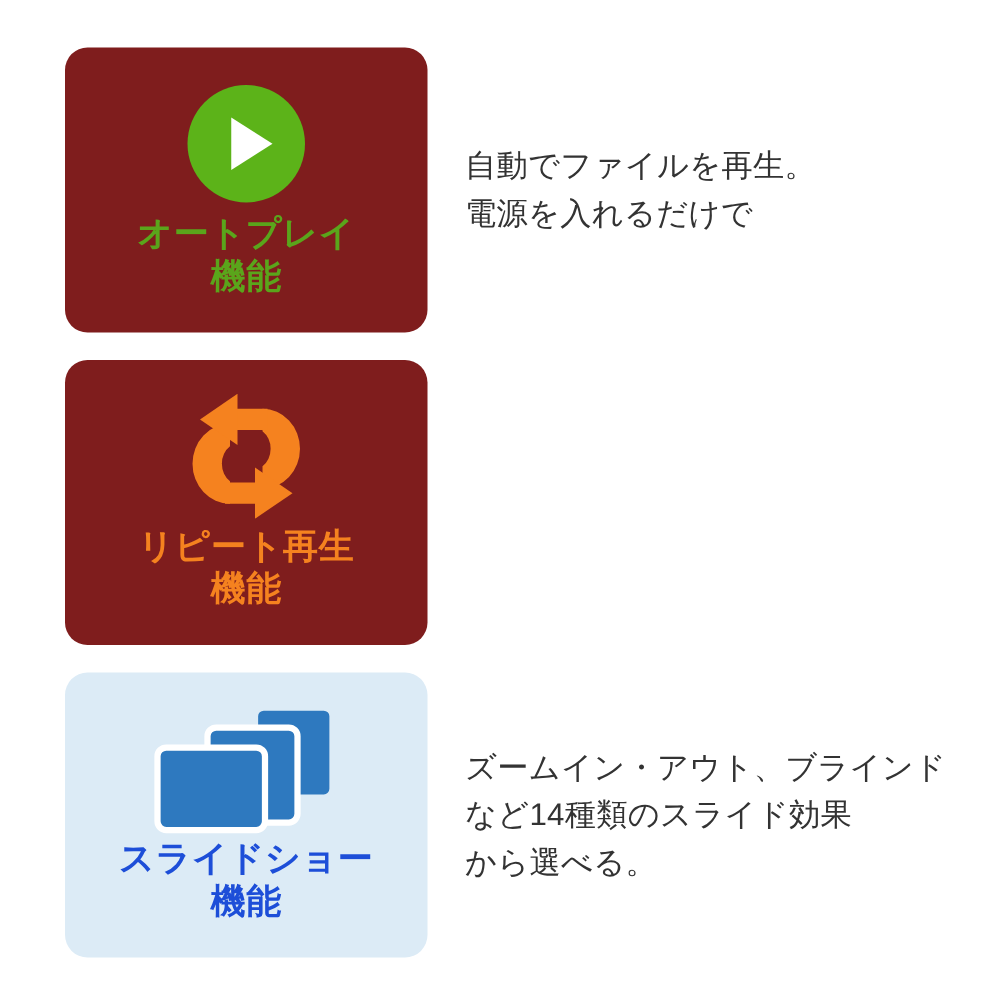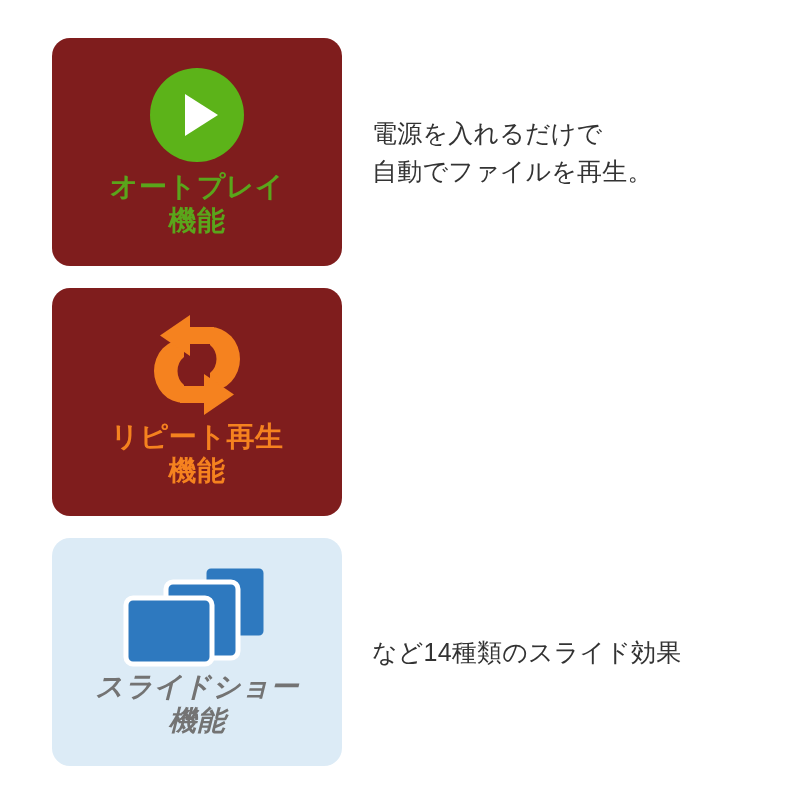--- a/index.html
+++ b/index.html
@@ -58,21 +58,21 @@
   .card-label {
     text-align: center;
     font-weight: bold;
     font-size: 28px;
     line-height: 1.22;
     letter-spacing: 0.5px;
     margin-top: 4px;
   }
   .label-green  { color: #5aa51b; }
   .label-orange { color: #f5821f; }
-  .label-blue   { color: #737373; font-style: italic; }
+  .label-blue   { color: #1d4ed8; }
 
   .card-label .label-line2 { display: block; }
 
   
   .feature-desc {
     margin-left: 30px;
     color: #333333;
     font-size: 25px;
     line-height: 1.52;
     letter-spacing: 0.2px;
@@ -116,22 +116,22 @@
         <div class="play-circle">
           <div class="play-triangle"></div>
         </div>
       </div>
       <div class="card-label label-green">
         <span class="label-line1">オートプレイ</span>
         <span class="label-line2">機能</span>
       </div>
     </div>
     <div class="feature-desc">
+      <span class="desc-line">自動でファイルを再生。</span>
       <span class="desc-line">電源を入れるだけで</span>
-      <span class="desc-line">自動でファイルを再生。</span>
     </div>
   </div>
 
   <div class="feature-row">
     <div class="feature-card card-orange">
       <div class="icon-area">
         <svg class="repeat-icon" width="118" height="100" viewBox="0 0 118 100">
 
           <path d="M30 70
                    A30 30 0 0 1 30 30
@@ -179,17 +179,19 @@
 
           <rect x="4" y="38" width="86" height="66" rx="7" ry="7" fill="#2e79bf" stroke="#ffffff" stroke-width="5"></rect>
         </svg>
       </div>
       <div class="card-label label-blue">
         <span class="label-line1">スライドショー</span>
         <span class="label-line2">機能</span>
       </div>
     </div>
     <div class="feature-desc">
+      <span class="desc-line">ズームイン・アウト、ブラインド</span>
       <span class="desc-line">など14種類のスライド効果</span>
+      <span class="desc-line">から選べる。</span>
     </div>
   </div>
 
 </div>
 
 </body></html>

